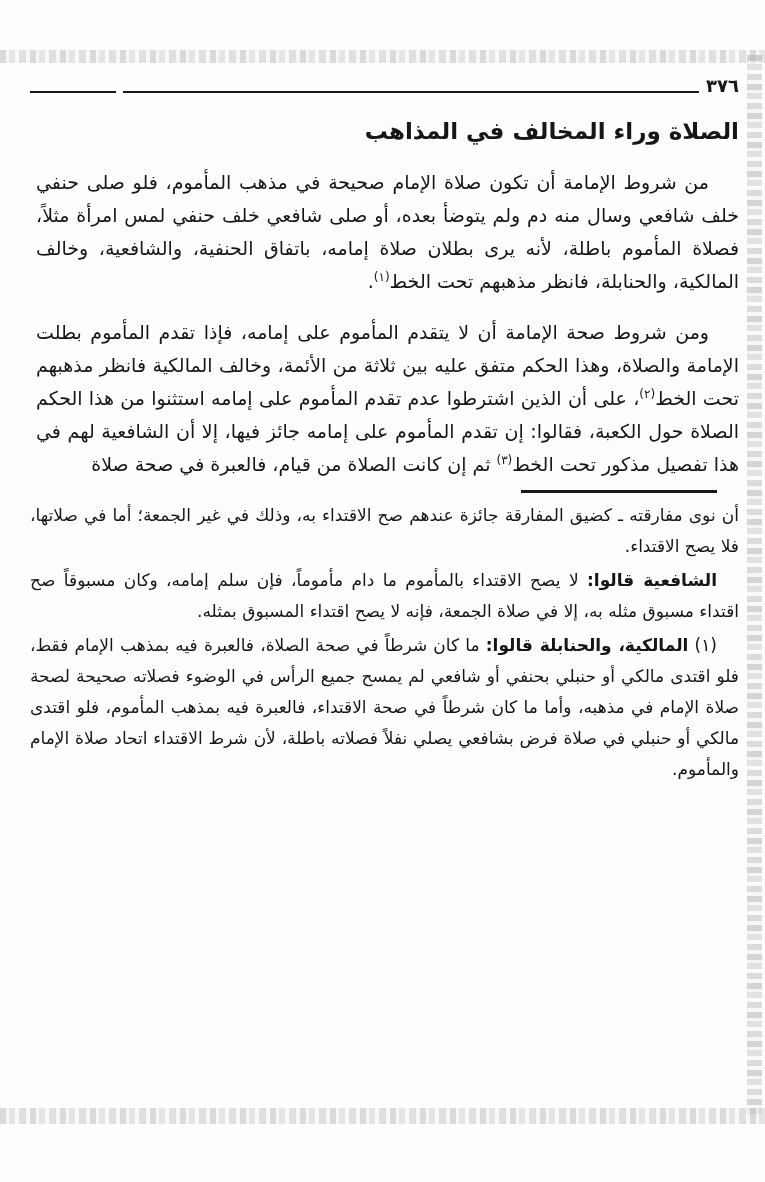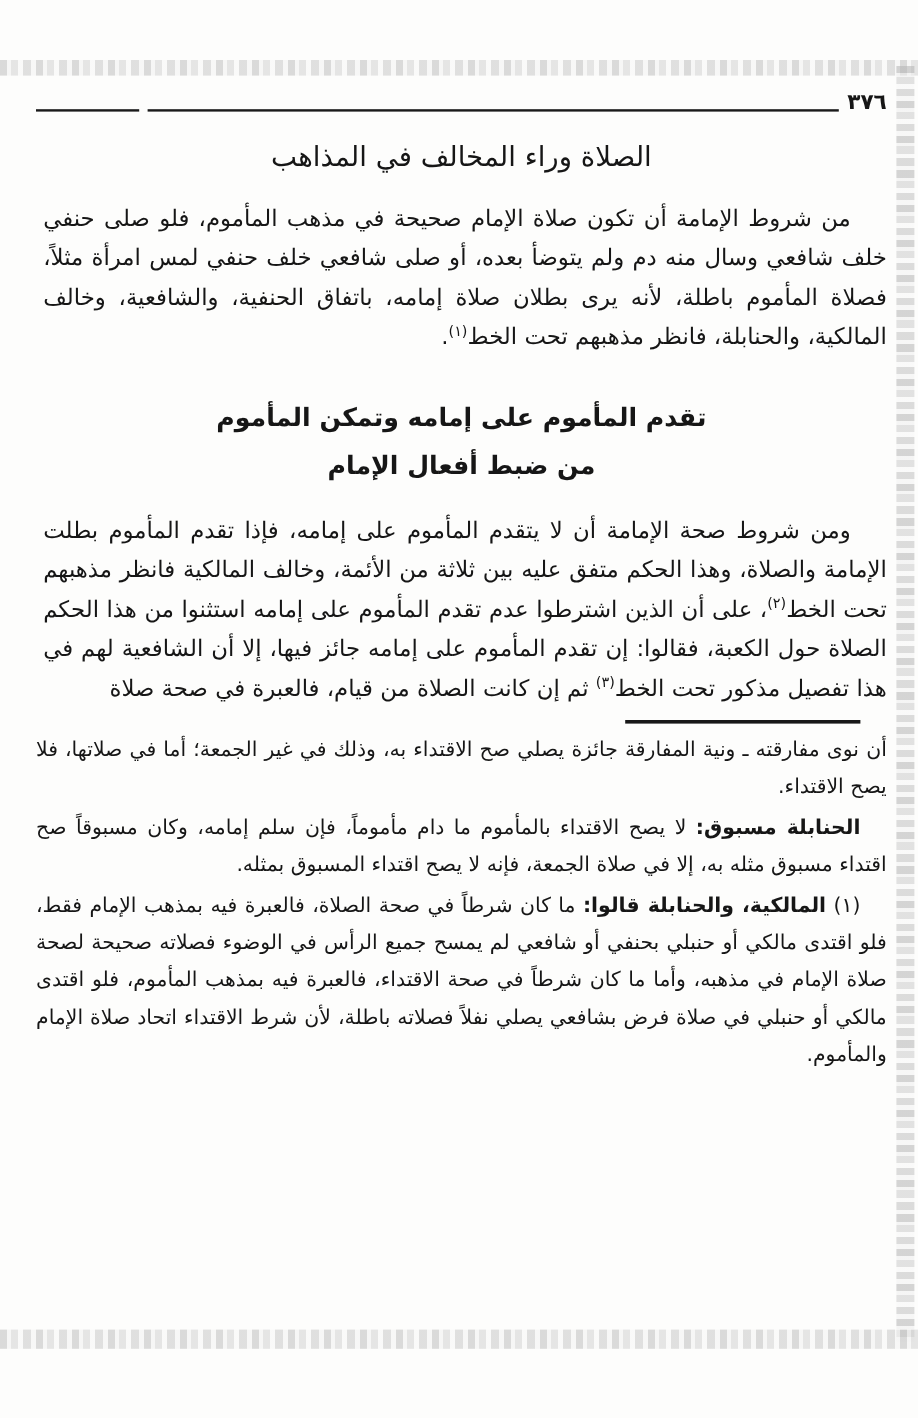--- a/index.html
+++ b/index.html
@@ -34,22 +34,22 @@
   .pg-header{
     display:flex;align-items:flex-end;gap:7px;
     height:26px;
   }
   .page-num{font-weight:bold;font-size:18px;line-height:24px;white-space:nowrap;letter-spacing:1px;}
   .rule{border-bottom:2.5px solid #1a1a1a;margin-bottom:5px;}
   .rule-long{flex:1;}
   .rule-short{width:86px;}
   .running-title{font-weight:bold;font-size:15px;line-height:24px;white-space:nowrap;}
   .chapter-title{
-    margin-top:16px;text-align:center;
-    font-weight:normal;font-size:23px;line-height:34px;
+    margin-top:16px;text-align:right;
+    font-weight:bold;font-size:23px;line-height:34px;
   }
   .body-para{
     margin:18px 0 0 6px;
     font-size:19px;line-height:33px;
     text-align:justify;text-indent:30px;
   }
   .body-para sup,.fn sup{font-size:12px;line-height:0;}
   .section-title{
     margin-top:30px;text-align:center;
     font-weight:bold;font-size:21px;line-height:40px;
@@ -77,33 +77,29 @@
     <div class="pg-header">
       <span class="page-num">٣٧٦</span>
       <span class="rule rule-long"></span>
       <span class="rule rule-short"></span>
     </div>
 
     <div class="chapter-title">الصلاة وراء المخالف في المذاهب</div>
 
     <p class="body-para">من شروط الإمامة أن تكون صلاة الإمام صحيحة في مذهب المأموم، فلو صلى حنفي خلف شافعي وسال منه دم ولم يتوضأ بعده، أو صلى شافعي خلف حنفي لمس امرأة مثلاً، فصلاة المأموم باطلة، لأنه يرى بطلان صلاة إمامه، باتفاق الحنفية، والشافعية، وخالف المالكية، والحنابلة، فانظر مذهبهم تحت الخط<sup>(١)</sup>.</p>
 
-    <div class="section-title">
-      <div>تقدم المأموم على إمامه وتمكن المأموم</div>
-      <div>من ضبط أفعال الإمام</div>
-    </div>
 
     <p class="body-para">ومن شروط صحة الإمامة أن لا يتقدم المأموم على إمامه، فإذا تقدم المأموم بطلت الإمامة والصلاة، وهذا الحكم متفق عليه بين ثلاثة من الأئمة، وخالف المالكية فانظر مذهبهم تحت الخط<sup>(٢)</sup>، على أن الذين اشترطوا عدم تقدم المأموم على إمامه استثنوا من هذا الحكم الصلاة حول الكعبة، فقالوا: إن تقدم المأموم على إمامه جائز فيها، إلا أن الشافعية لهم في هذا تفصيل مذكور تحت الخط<sup>(٣)</sup> ثم إن كانت الصلاة من قيام، فالعبرة في صحة صلاة</p>
 
     <div class="fn-sep"></div>
 
     <div class="footnotes fn">
-      <p>أن نوى مفارقته ـ ونية المفارقة جائزة يصلي صح الاقتداء به، وذلك في غير الجمعة؛ أما في صلاتها، فلا يصح الاقتداء.</p>
+      <p>أن نوى مفارقته ـ كضيق المفارقة جائزة عندهم صح الاقتداء به، وذلك في غير الجمعة؛ أما في صلاتها، فلا يصح الاقتداء.</p>
 
-      <p class="fn-indent"><span class="fn-lead">الحنابلة مسبوق:</span><span> لا يصح الاقتداء بالمأموم ما دام مأموماً، فإن سلم إمامه، وكان مسبوقاً صح اقتداء مسبوق مثله به، إلا في صلاة الجمعة، فإنه لا يصح اقتداء المسبوق بمثله.</span></p>
+      <p class="fn-indent"><span class="fn-lead">الشافعية قالوا:</span><span> لا يصح الاقتداء بالمأموم ما دام مأموماً، فإن سلم إمامه، وكان مسبوقاً صح اقتداء مسبوق مثله به، إلا في صلاة الجمعة، فإنه لا يصح اقتداء المسبوق بمثله.</span></p>
 
       <p class="fn-indent"><span>(١) </span><span class="fn-lead">المالكية، والحنابلة قالوا:</span><span> ما كان شرطاً في صحة الصلاة، فالعبرة فيه بمذهب الإمام فقط، فلو اقتدى مالكي أو حنبلي بحنفي أو شافعي لم يمسح جميع الرأس في الوضوء فصلاته صحيحة لصحة صلاة الإمام في مذهبه، وأما ما كان شرطاً في صحة الاقتداء، فالعبرة فيه بمذهب المأموم، فلو اقتدى مالكي أو حنبلي في صلاة فرض بشافعي يصلي نفلاً فصلاته باطلة، لأن شرط الاقتداء اتحاد صلاة الإمام والمأموم.</span></p>
 
 
     </div>
 
   </div>
 </div>
 
 </body></html>

